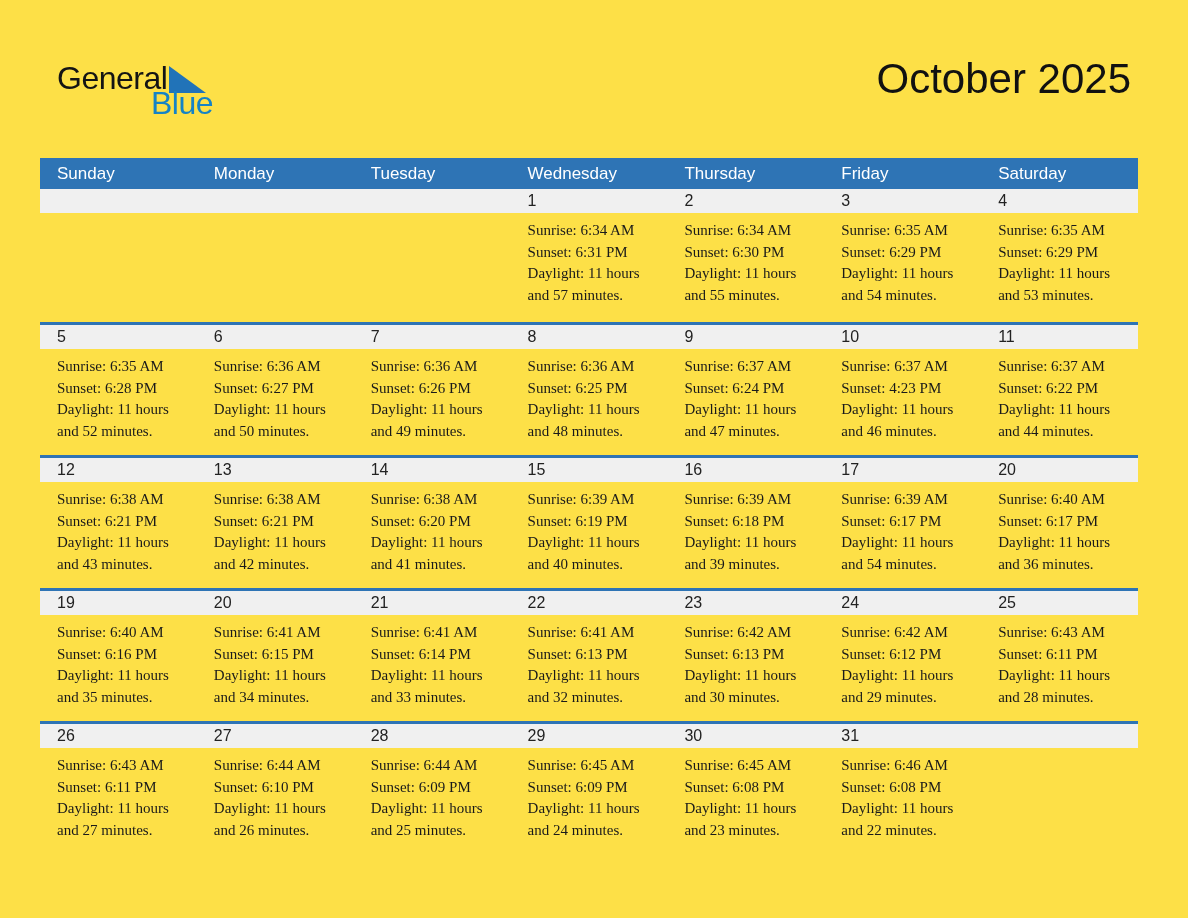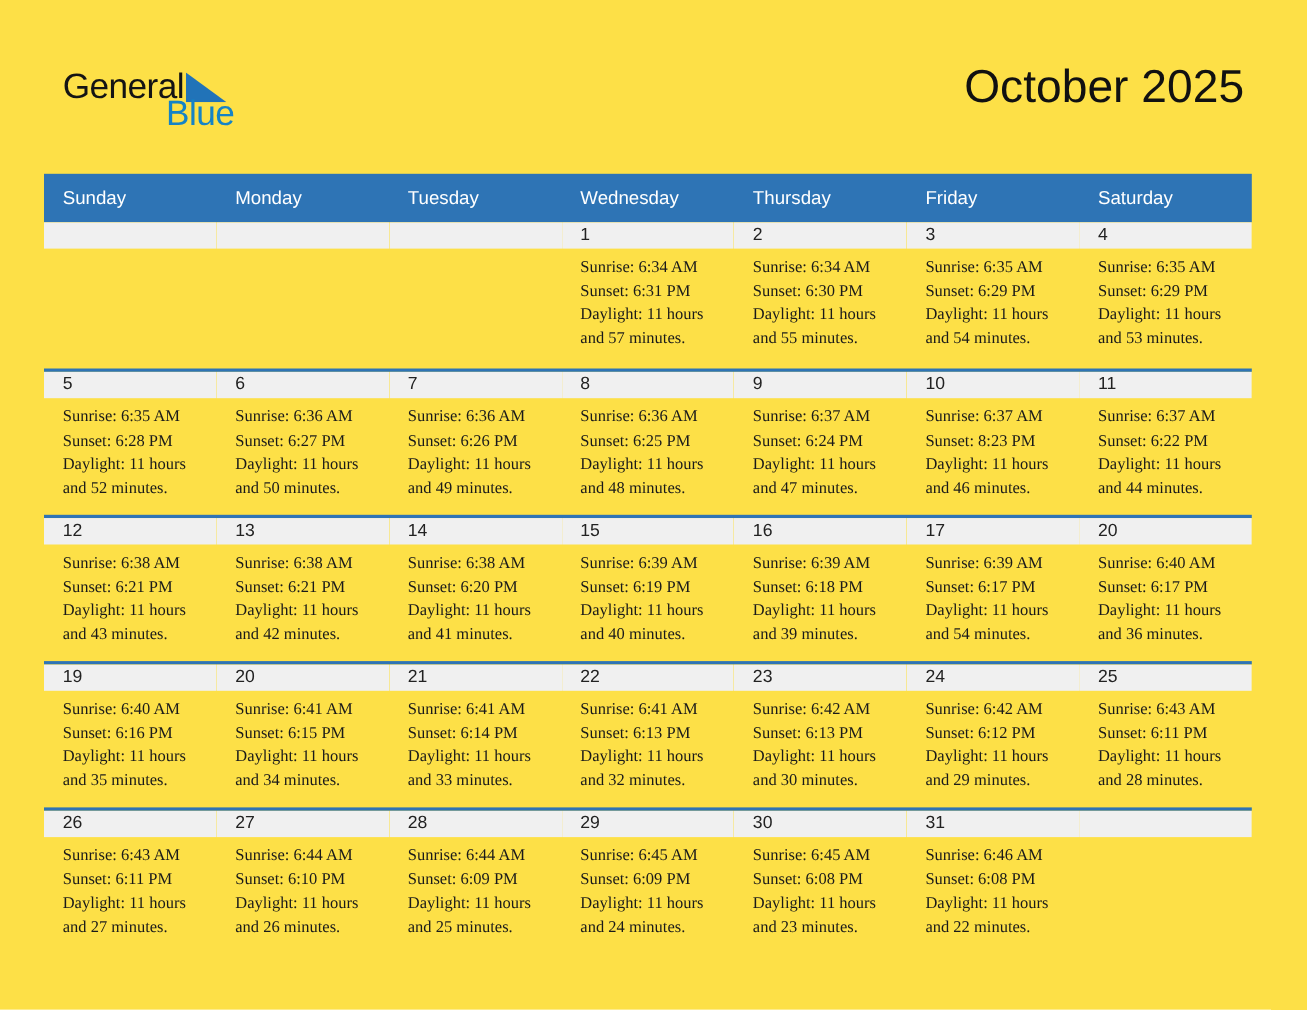--- a/index.html
+++ b/index.html
@@ -64,21 +64,21 @@
   .calendar {
     position: absolute;
     left: 40px;
     top: 158px;
     width: 1098px;
   }
   .weekday-row {
     display: grid;
     grid-template-columns: repeat(7, 1fr);
     background: var(--header-bg);
-    height: 44px;
+    height: 31px;
     align-items: center;
   }
   .wd-cell {
     color: #ffffff;
     font-size: 17px;
     font-weight: 400;
     padding-left: 17px;
     white-space: nowrap;
     overflow: hidden;
   }
@@ -225,21 +225,21 @@
               <div class="day-line">Sunrise: 6:37 AM</div>
               <div class="day-line">Sunset: 6:24 PM</div>
               <div class="day-line">Daylight: 11 hours</div>
               <div class="day-line">and 47 minutes.</div>
             </div>
           </div>
           <div class="day-cell">
             <div class="day-num">10</div>
             <div class="day-info">
               <div class="day-line">Sunrise: 6:37 AM</div>
-              <div class="day-line">Sunset: 8:23 PM</div>
+              <div class="day-line">Sunset: 4:23 PM</div>
               <div class="day-line">Daylight: 11 hours</div>
               <div class="day-line">and 46 minutes.</div>
             </div>
           </div>
           <div class="day-cell">
             <div class="day-num">11</div>
             <div class="day-info">
               <div class="day-line">Sunrise: 6:37 AM</div>
               <div class="day-line">Sunset: 6:22 PM</div>
               <div class="day-line">Daylight: 11 hours</div>

